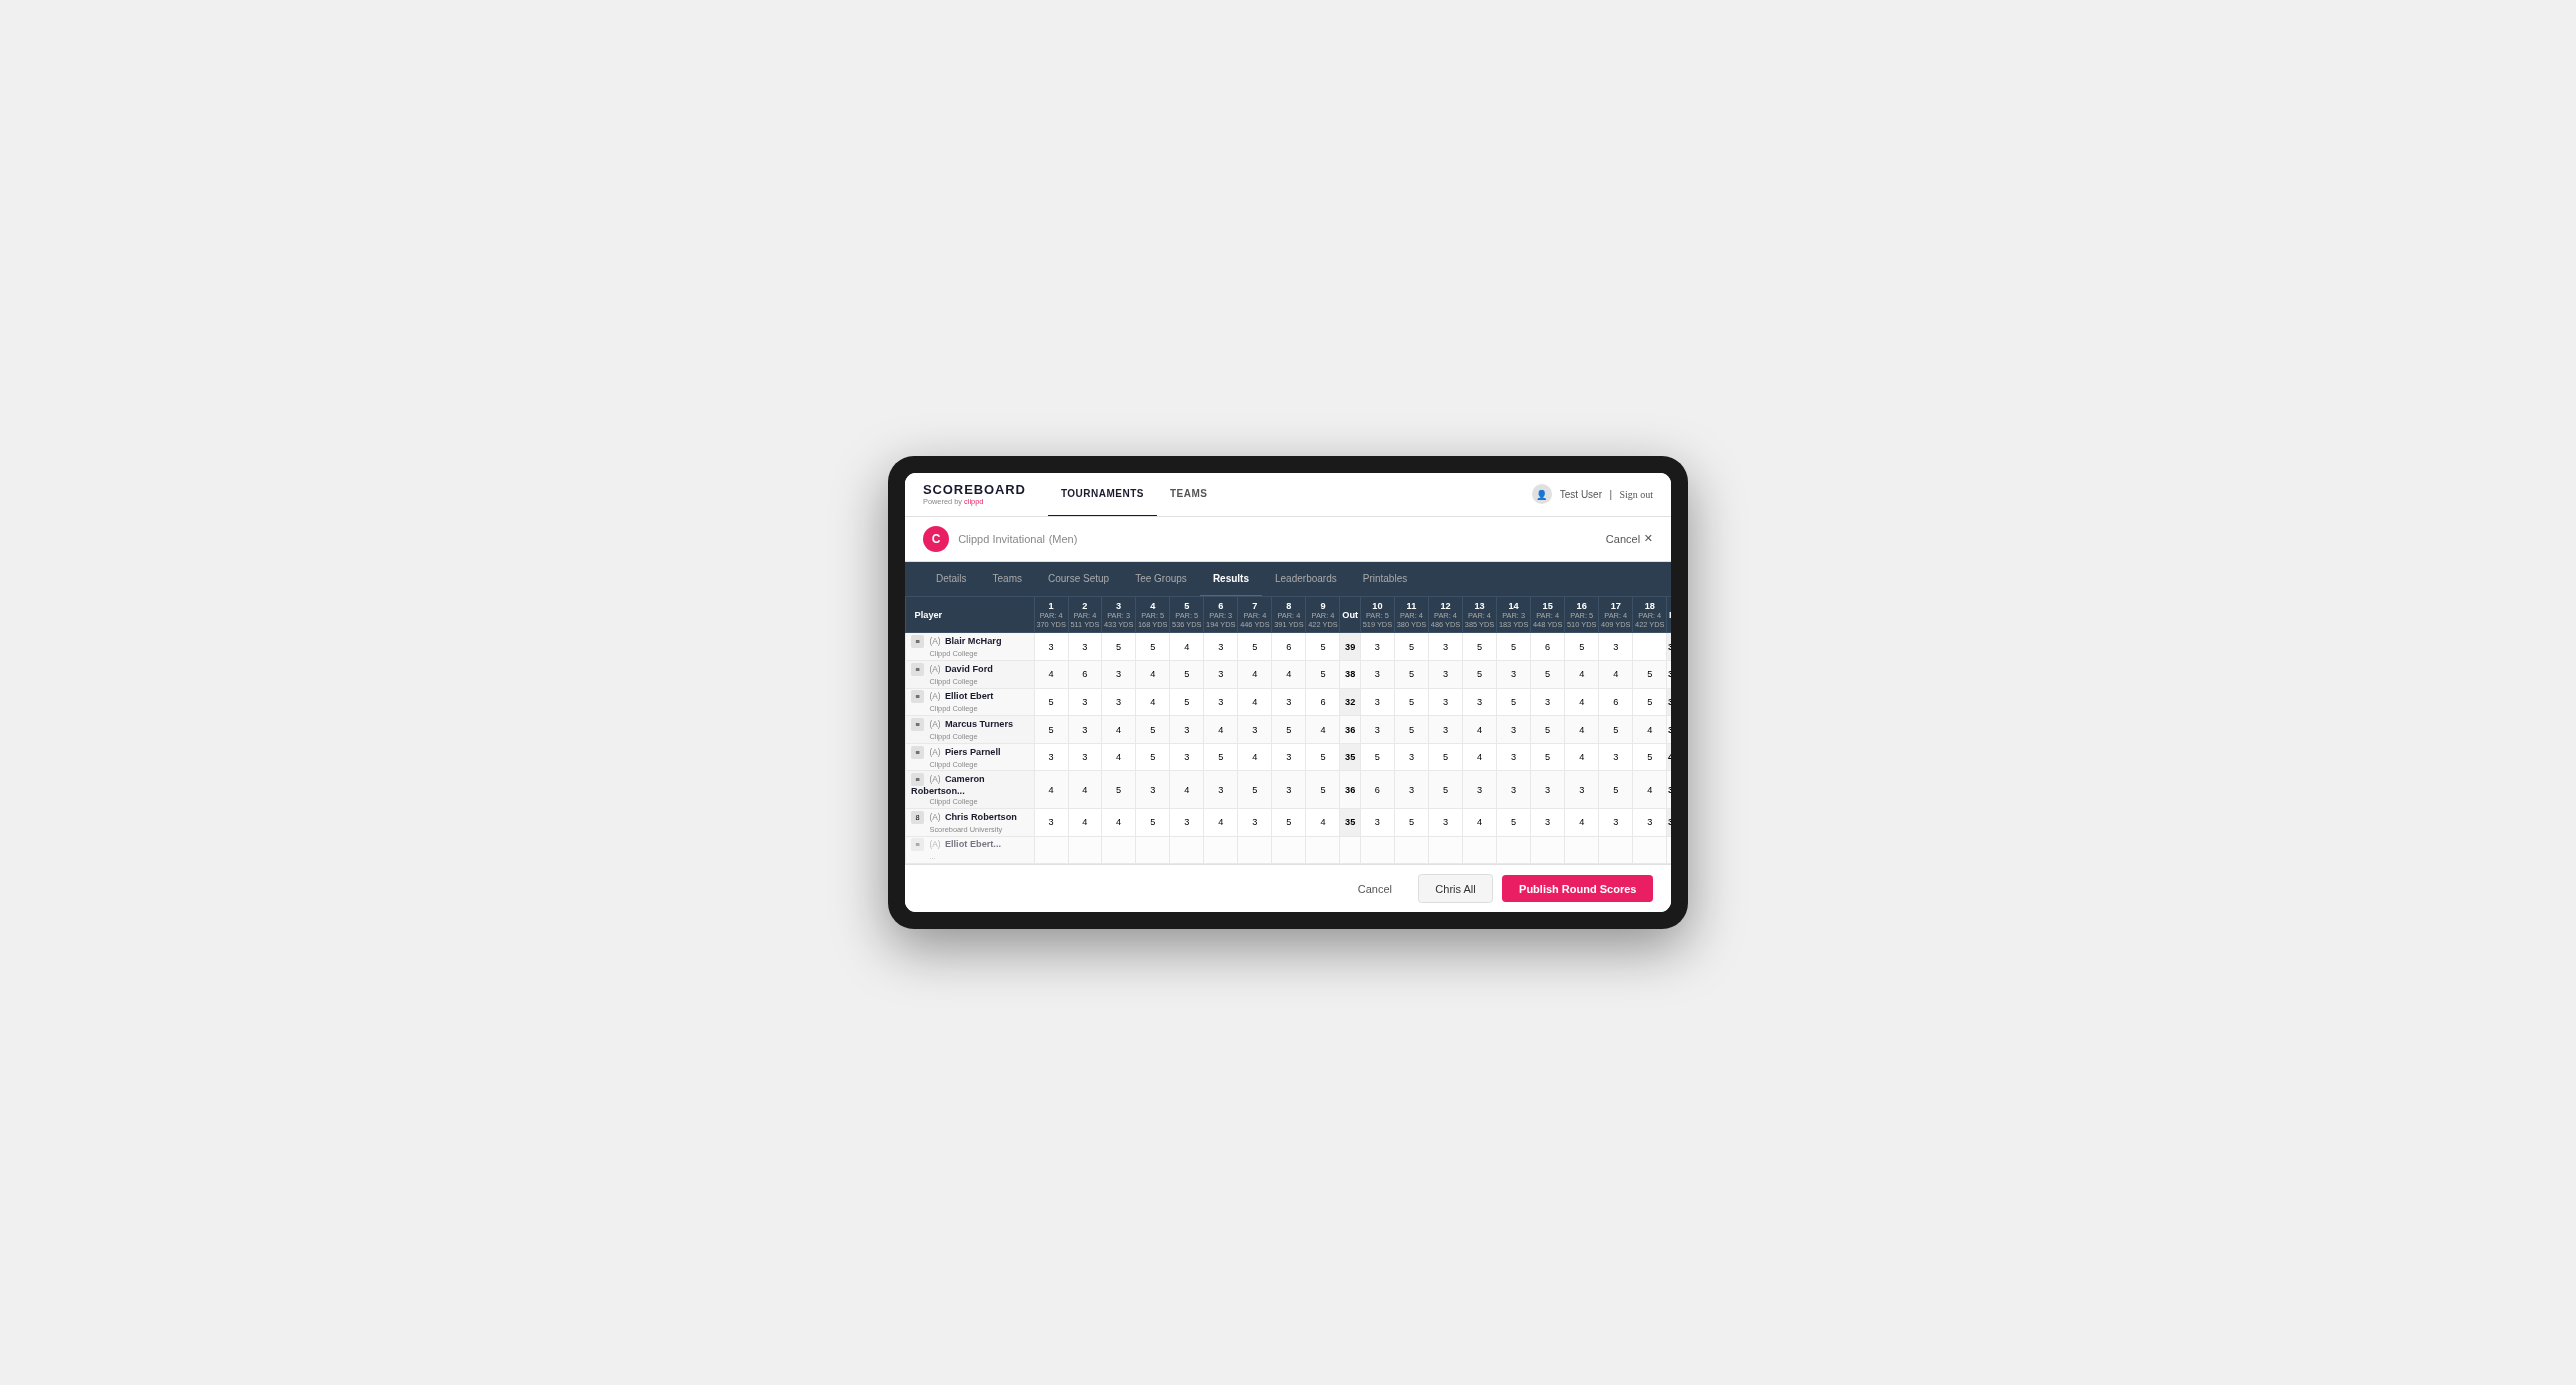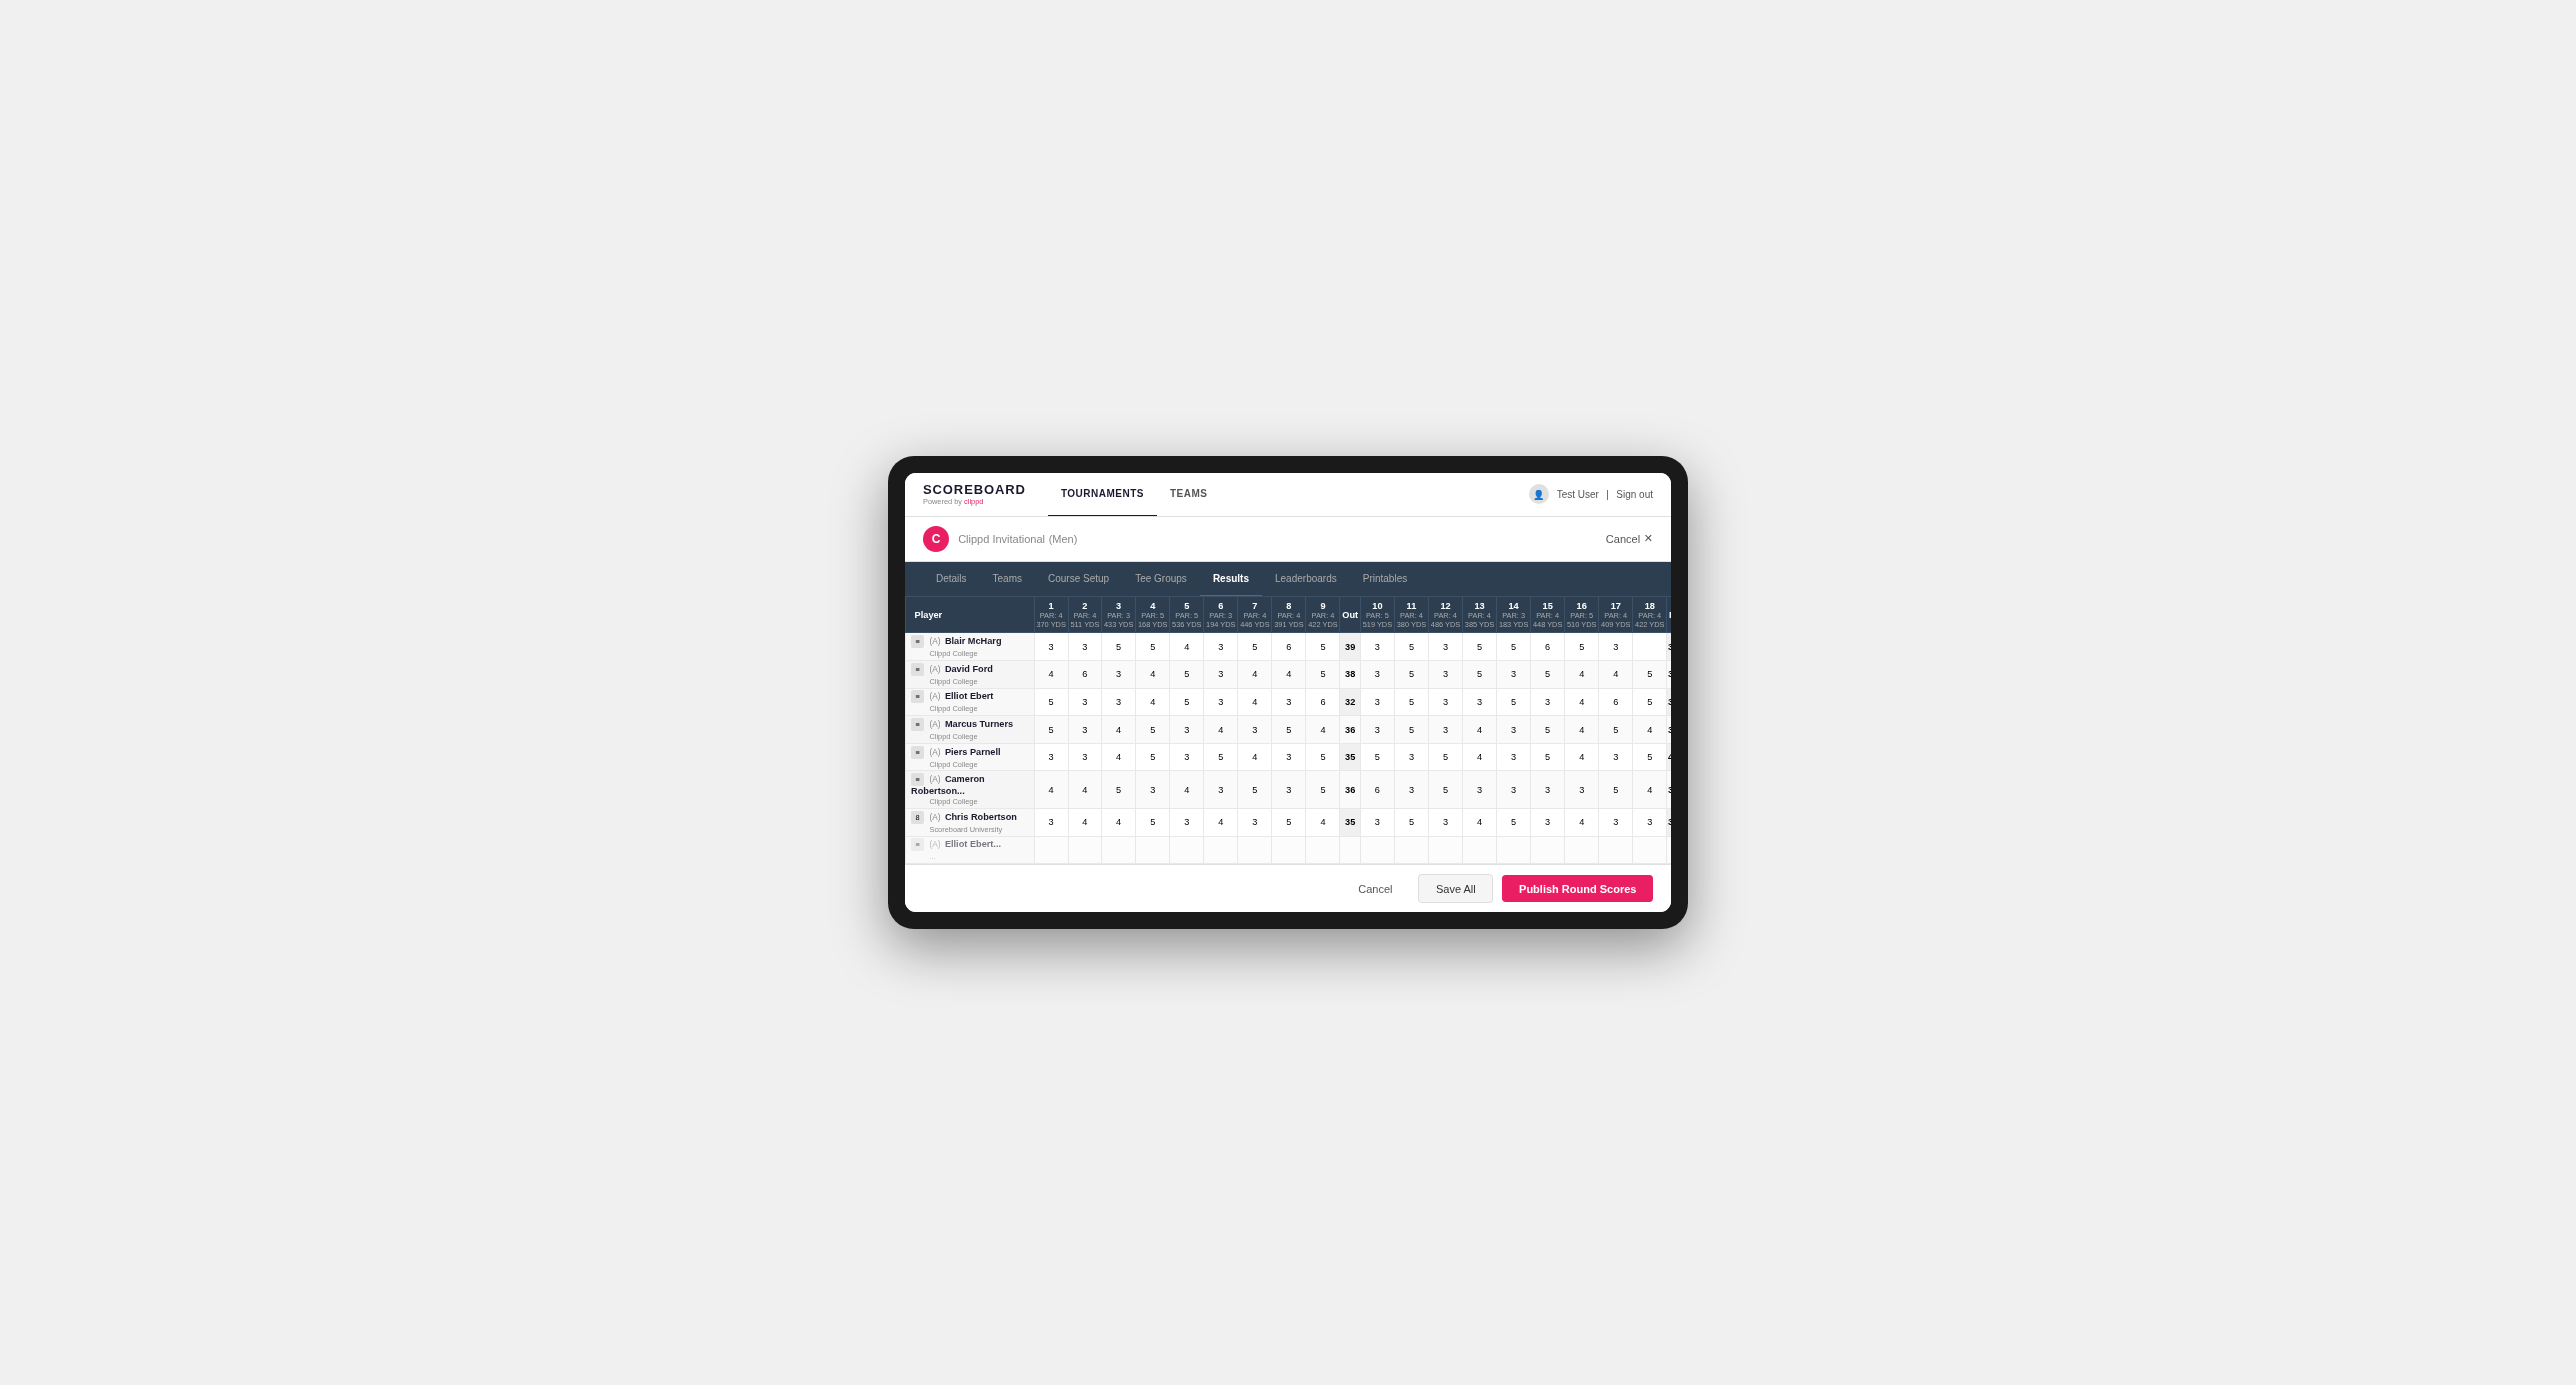--- a/index.html
+++ b/index.html
@@ -355,21 +355,21 @@
           </span>
         </div>
         <div class="nav-links">
           <a class="nav-link active">TOURNAMENTS</a>
           <a class="nav-link">TEAMS</a>
         </div>
         <div class="nav-right">
           <div class="user-icon">👤</div>
           <span>Test User</span>
           <span>|</span>
-          <span style="cursor:pointer;color:#555;font-size:10px;">Sign out</span>
+          <span style="cursor:pointer;color:#555;font-size:10px;font-family:Liberation Serif, serif;">Sign out</span>
         </div>
       </div>
 
       <div class="tournament-header">
         <div class="tournament-logo">C</div>
         <span class="tournament-name">
           <span>Clippd Invitational</span>
           <span>(Men)</span>
         </span>
         <div class="cancel-btn">
@@ -641,21 +641,21 @@
                 <td><input class="score-input" type="text" value="" style=""></td>
                 <td><input class="score-input" type="text" value="" style=""></td>
                 <td class="in-col"></td>
               </tr>
             </tbody>
         </table>
       </div>
 
       <div class="bottom-bar">
         <button class="btn-cancel">Cancel</button>
-        <button class="btn-save">Save All</button>
+        <button class="btn-save">Chris All</button>
         <button class="btn-publish">Publish Round Scores</button>
       </div>
 
     </div>
   </div>
 
 </div>
 
 
 </body></html>

